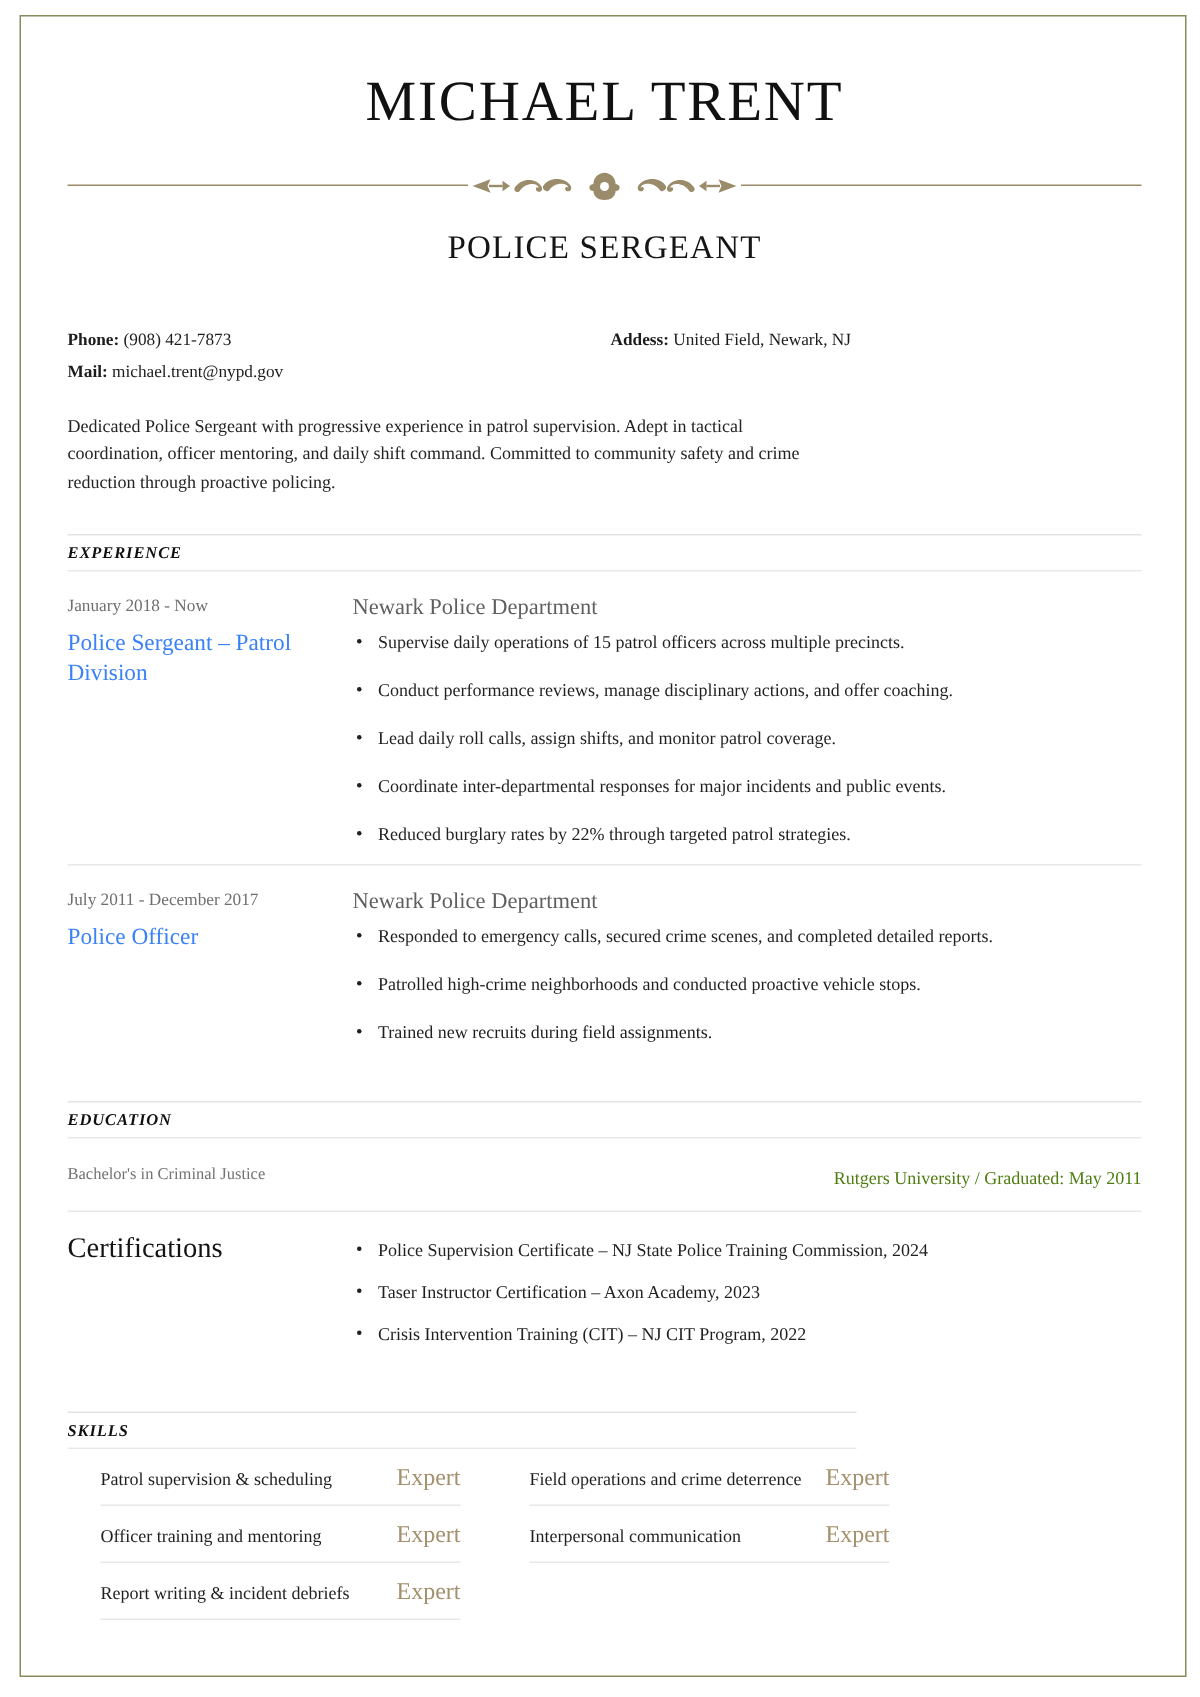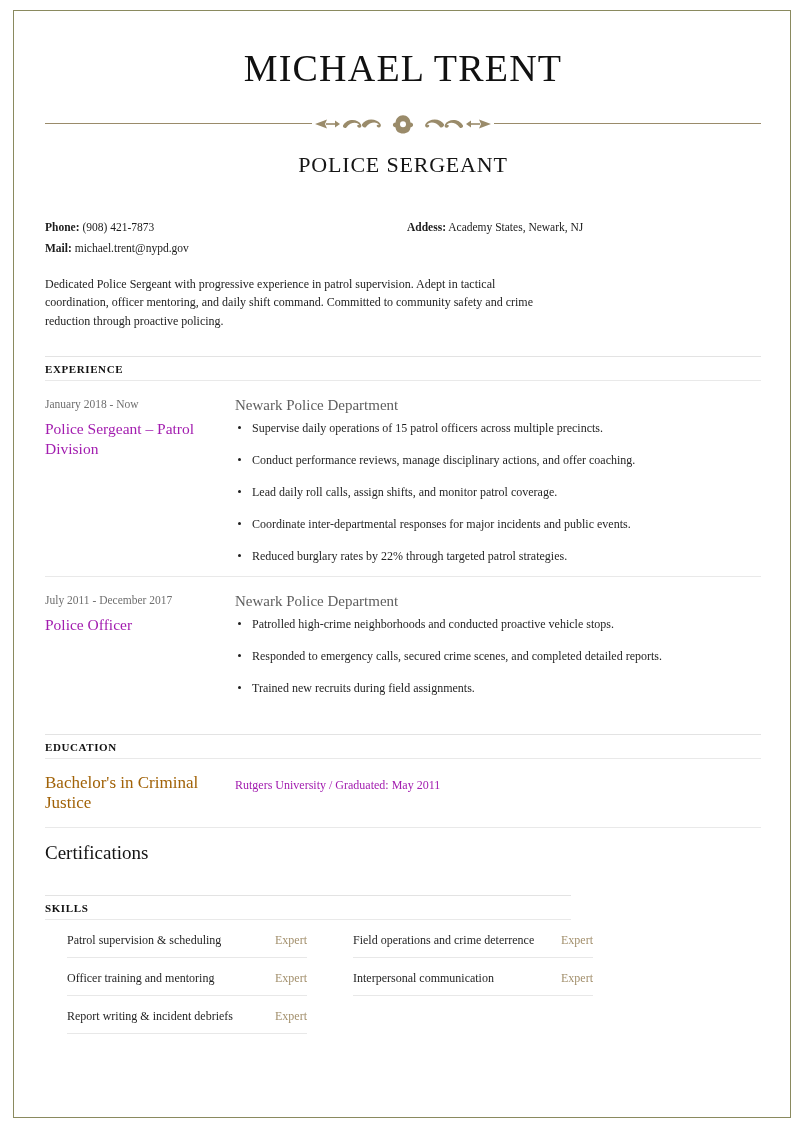--- a/index.html
+++ b/index.html
@@ -111,41 +111,42 @@
   .section { margin-top: 26px; }
   .section-head {
     border-top: 1px solid #e3e3e3;
     border-bottom: 1px solid #e9e9e9;
     padding: 6px 0 5px 0;
     font-size: 11px;
     font-weight: 700;
     letter-spacing: 0.6px;
     color: #111111;
     width: 716px;
+    font-style: italic;
   }
   .section.skills .section-head { width: 526px; }
 
   
   .entry {
     display: flex;
     padding-top: 15px;
     padding-bottom: 10px;
   }
   .entry + .entry { border-top: 1px solid #e9e9e9; }
   .entry-left { width: 190px; flex: 0 0 190px; padding-right: 10px; box-sizing: border-box; }
   .entry-right { flex: 1 1 auto; }
 
   .entry-date {
     font-size: 11.5px;
     color: #6f6f6f;
     line-height: 16px;
   }
   .entry-role {
     font-size: 15.5px;
-    color: #a21caf;
+    color: #3b82f6;
     line-height: 20px;
     margin-top: 7px;
   }
   .entry-org {
     font-size: 15px;
     color: #5f5f5f;
     line-height: 16px;
     padding-top: 1px;
   }
 
@@ -170,29 +171,30 @@
     top: 6px;
     width: 3px;
     height: 3px;
     border-radius: 50%;
     background: #1f1f1f;
   }
 
   
   .entry.edu { padding-top: 14px; padding-bottom: 14px; }
   .entry.edu .entry-degree {
-    font-size: 17px;
-    color: #a16207;
+    font-size: 11px;
+    color: #737373;
     line-height: 20px;
   }
   .entry.edu .entry-school {
     font-size: 12px;
-    color: #a21caf;
+    color: #4d7c0f;
     line-height: 16px;
     padding-top: 4px;
+    text-align: right;
   }
   .entry.cert { padding-top: 15px; padding-bottom: 6px; }
   .entry.cert .entry-label {
     font-size: 19px;
     color: #141414;
     line-height: 20px;
   }
   .entry.cert ul.bullets { margin-top: 2px; }
   .entry.cert ul.bullets li { margin-bottom: 12px; }
 
@@ -214,21 +216,21 @@
     padding: 12px 0 9px 0;
     min-height: 14px;
   }
   .skill-name {
     font-size: 12px;
     line-height: 16px;
     color: #1f1f1f;
     padding-right: 10px;
   }
   .skill-level {
-    font-size: 12px;
+    font-size: 16px;
     line-height: 16px;
     color: #a3906d;
     white-space: nowrap;
     flex: 0 0 auto;
   }
 </style>
 </head>
 <body>
 
 <div id="page">
@@ -274,21 +276,21 @@
           <span>(908) 421-7873</span>
         </div>
         <div>
           <b>Mail:</b>
           <span>michael.trent@nypd.gov</span>
         </div>
       </div>
       <div class="right">
         <div>
           <b>Addess:</b>
-          <span>Academy States, Newark, NJ</span>
+          <span>United Field, Newark, NJ</span>
         </div>
       </div>
     </div>
 
     <div class="summary">Dedicated Police Sergeant with progressive experience in patrol supervision. Adept in tactical coordination, officer mentoring, and daily shift command. Committed to community safety and crime reduction through proactive policing.</div>
 
     <div class="section">
       <div class="section-head">EXPERIENCE</div>
 
       <div class="entry">
@@ -309,22 +311,22 @@
       </div>
 
       <div class="entry">
         <div class="entry-left">
           <div class="entry-date">July 2011 - December 2017</div>
           <div class="entry-role">Police Officer</div>
         </div>
         <div class="entry-right">
           <div class="entry-org">Newark Police Department</div>
           <ul class="bullets">
+            <li>Responded to emergency calls, secured crime scenes, and completed detailed reports.</li>
             <li>Patrolled high-crime neighborhoods and conducted proactive vehicle stops.</li>
-            <li>Responded to emergency calls, secured crime scenes, and completed detailed reports.</li>
             <li>Trained new recruits during field assignments.</li>
           </ul>
         </div>
       </div>
     </div>
 
     <div class="section">
       <div class="section-head">EDUCATION</div>
 
       <div class="entry edu">
@@ -333,20 +335,27 @@
         </div>
         <div class="entry-right">
           <div class="entry-school">Rutgers University / Graduated: May 2011</div>
         </div>
       </div>
 
       <div class="entry cert">
         <div class="entry-left">
           <div class="entry-label">Certifications</div>
         </div>
+        <div class="entry-right">
+          <ul class="bullets">
+            <li>Police Supervision Certificate – NJ State Police Training Commission, 2024</li>
+            <li>Taser Instructor Certification – Axon Academy, 2023</li>
+            <li>Crisis Intervention Training (CIT) – NJ CIT Program, 2022</li>
+          </ul>
+        </div>
       </div>
     </div>
 
     <div class="section skills">
       <div class="section-head">SKILLS</div>
 
       <div class="skills-grid">
         <div class="skills-col left">
           <div class="skill-row">
             <span class="skill-name">Patrol supervision &amp; scheduling</span>

